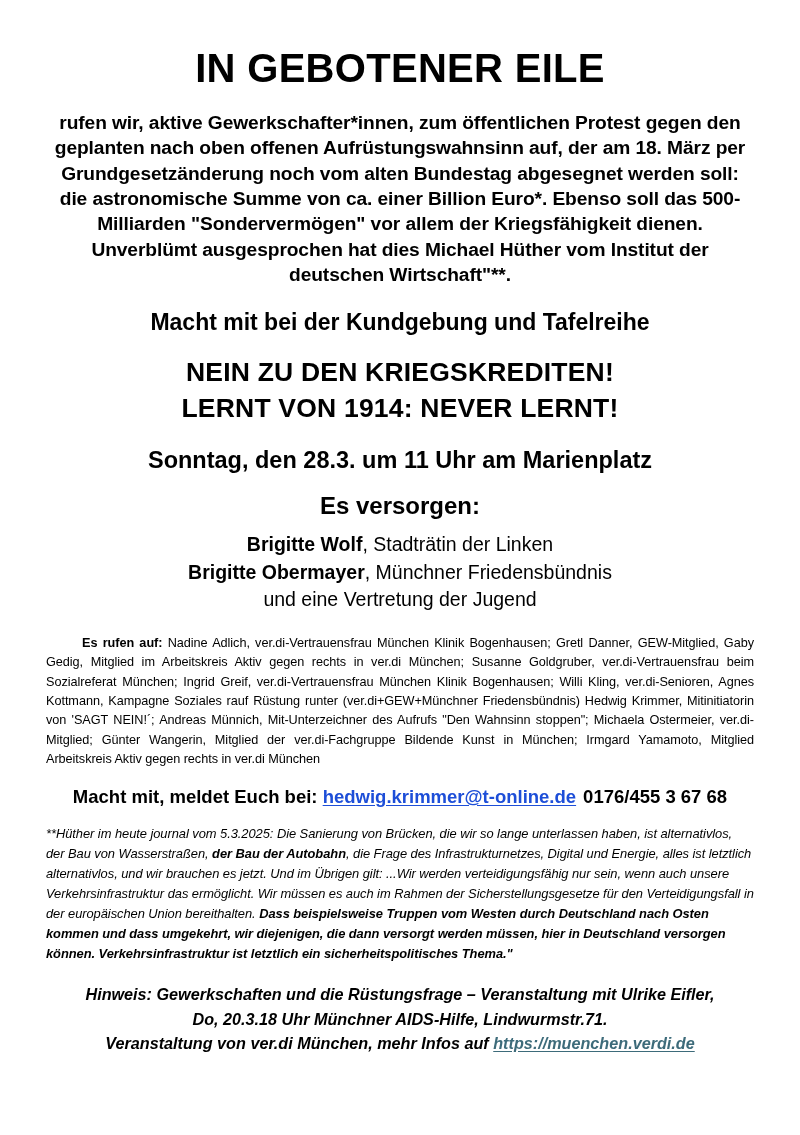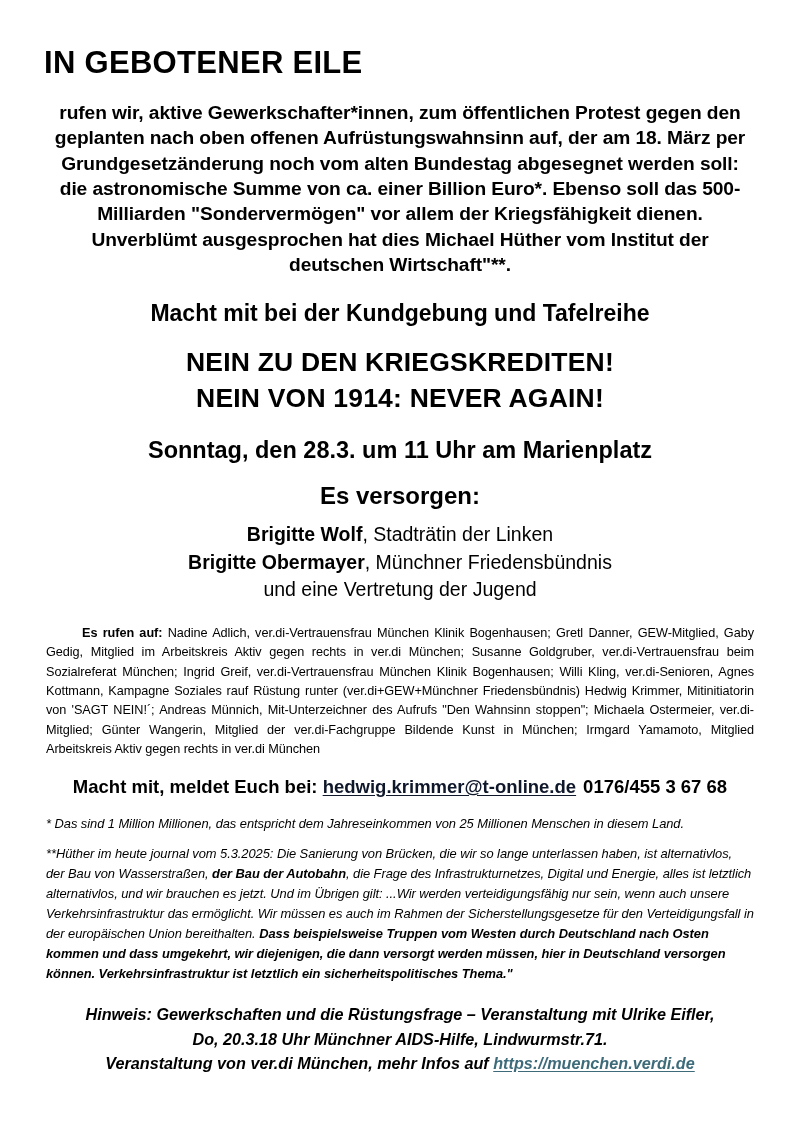--- a/index.html
+++ b/index.html
@@ -19,21 +19,22 @@
     width: 800px;
     min-height: 1135px;
     box-sizing: border-box;
     padding: 46px 44px 20px 44px;
     background: #ffffff;
     position: relative;
   }
 
   
   .title {
-    font-size: 31px;
+    text-align: center;
+    font-size: 40px;
     font-weight: bold;
     letter-spacing: 0.3px;
     line-height: 1.1;
     margin: 0 0 20px 0;
   }
 
   
   .intro {
     text-align: center;
     font-size: 19.2px;
@@ -107,21 +108,21 @@
 
   
   .contact {
     text-align: center;
     font-size: 18.5px;
     font-weight: bold;
     line-height: 1.25;
     margin: 0 0 16px 0;
   }
   .contact .mail {
-    color: #0f172a;
+    color: #1d4ed8;
     text-decoration: underline;
     text-underline-offset: 2px;
   }
   .contact .phone {
     color: #000;
     margin-left: 7px;
   }
 
   
   .footnote {
@@ -162,21 +163,21 @@
 <div class="page">
 
   <h1 class="title">IN GEBOTENER EILE</h1>
 
   <p class="intro">rufen wir, aktive Gewerkschafter*innen, zum öffentlichen Protest gegen den geplanten nach oben offenen Aufrüstungswahnsinn auf, der am 18. März per Grundgesetzänderung noch vom alten Bundestag abgesegnet werden soll: die astronomische Summe von ca. einer Billion Euro*. Ebenso soll das 500-Milliarden "Sondervermögen" vor allem der Kriegsfähigkeit dienen. Unverblümt ausgesprochen hat dies Michael Hüther vom Institut der deutschen Wirtschaft"**.</p>
 
   <p class="cta-join">Macht mit bei der Kundgebung und Tafelreihe</p>
 
   <div class="slogan-block">
     <p class="slogan">NEIN ZU DEN KRIEGSKREDITEN!</p>
-    <p class="slogan">NEIN VON 1914: NEVER AGAIN!</p>
+    <p class="slogan">LERNT VON 1914: NEVER LERNT!</p>
   </div>
 
   <p class="datetime">Sonntag, den 28.3. um 11 Uhr am Marienplatz</p>
 
   <p class="speakers-heading">Es versorgen:</p>
 
   <div class="speakers-list">
     <p class="speaker-line">
       <span class="nm">Brigitte Wolf</span><span>, Stadträtin der Linken</span>
     </p>
@@ -188,21 +189,20 @@
 
   <p class="signatories">
     <span class="lead">Es rufen auf:</span><span> Nadine Adlich, ver.di-Vertrauensfrau München Klinik Bogenhausen; Gretl Danner, GEW-Mitglied, Gaby Gedig, Mitglied im Arbeitskreis Aktiv gegen rechts in ver.di München; Susanne Goldgruber, ver.di-Vertrauensfrau beim Sozialreferat München; Ingrid Greif, ver.di-Vertrauensfrau München Klinik Bogenhausen; Willi Kling, ver.di-Senioren, Agnes Kottmann, Kampagne Soziales rauf Rüstung runter (ver.di+GEW+Münchner Friedensbündnis) Hedwig Krimmer, Mitinitiatorin von 'SAGT NEIN!´; Andreas Münnich, Mit-Unterzeichner des Aufrufs "Den Wahnsinn stoppen"; Michaela Ostermeier, ver.di-Mitglied; Günter Wangerin, Mitglied der ver.di-Fachgruppe Bildende Kunst in München; Irmgard Yamamoto, Mitglied Arbeitskreis Aktiv gegen rechts in ver.di München</span>
   </p>
 
   <p class="contact">
     <span>Macht mit, meldet Euch bei:</span>
     <a class="mail" href="#">hedwig.krimmer@t-online.de</a><span class="phone nowrap">0176/455 3 67 68</span>
   </p>
 
-  <p class="footnote">* Das sind 1 Million Millionen, das entspricht dem Jahreseinkommen von 25 Millionen Menschen in diesem Land.</p>
 
   <p class="footnote footnote-2">
     <span>**Hüther im heute journal vom 5.3.2025: Die Sanierung von Brücken, die wir so lange unterlassen haben, ist alternativlos, der Bau von Wasserstraßen, </span><b>der Bau der Autobahn</b><span>, die Frage des Infrastrukturnetzes, Digital und Energie, alles ist letztlich alternativlos, und wir brauchen es jetzt. Und im Übrigen gilt: ...Wir werden verteidigungsfähig nur sein, wenn auch unsere Verkehrsinfrastruktur das ermöglicht. Wir müssen es auch im Rahmen der Sicherstellungsgesetze für den Verteidigungsfall in der europäischen Union bereithalten. </span><b>Dass beispielsweise Truppen vom Westen durch Deutschland nach Osten kommen und dass umgekehrt, wir diejenigen, die dann versorgt werden müssen, hier in Deutschland versorgen können. Verkehrsinfrastruktur ist letztlich ein sicherheitspolitisches Thema."</b>
   </p>
 
   <div class="notice">
     <div>Hinweis: Gewerkschaften und die Rüstungsfrage – Veranstaltung mit Ulrike Eifler,</div>
     <div>Do, 20.3.18 Uhr Münchner AIDS-Hilfe, Lindwurmstr.71.</div>
     <div><span>Veranstaltung von ver.di München, mehr Infos auf </span><a class="url" href="#">https://muenchen.verdi.de</a></div>
   </div>

